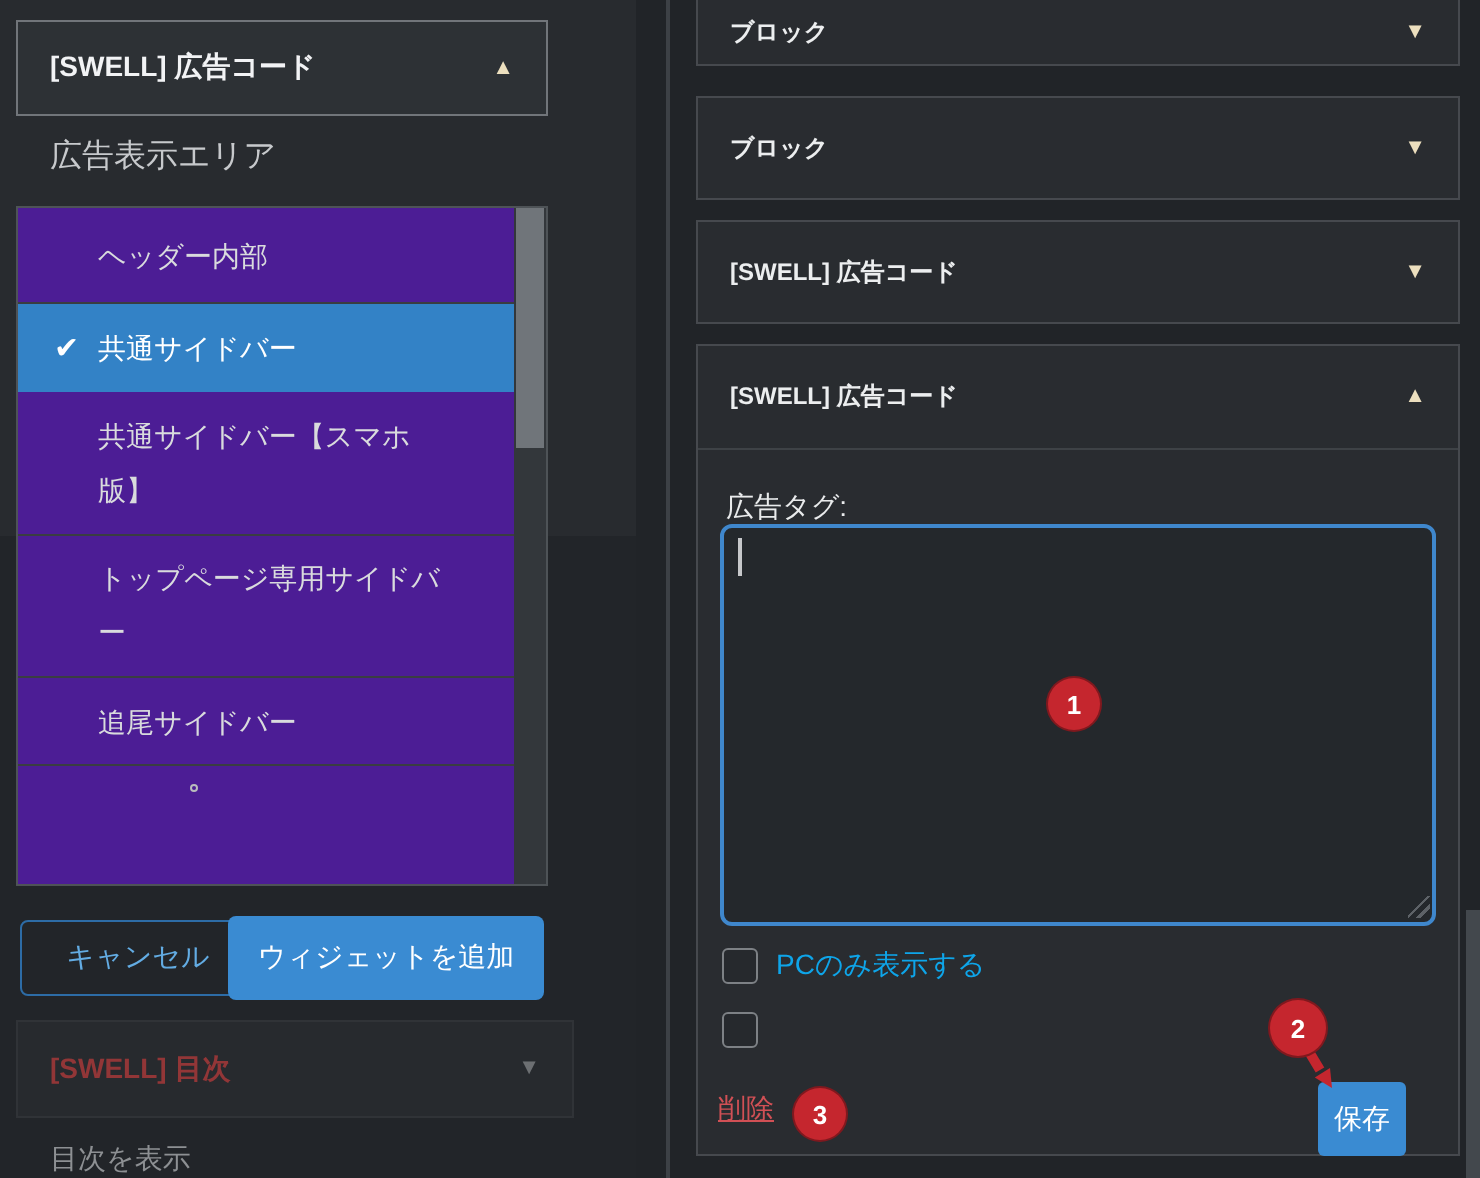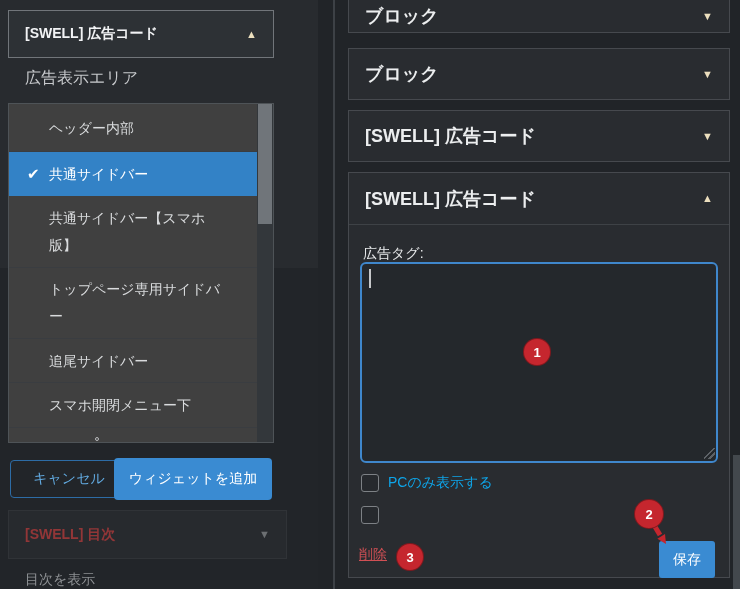--- a/index.html
+++ b/index.html
@@ -23,21 +23,21 @@
     display:flex; align-items:center; justify-content:space-between;
     padding:0 16px; cursor:pointer;
   }
   .widget-open-header .title { font-weight:bold; color:#f2f3f5; font-size:14px; }
   .toggle-arrow { color:#ecdfbe; font-size:11px; line-height:1; }
 
   .area-label { left:25px; top:68px; color:#c7c9cc; font-size:16px; }
 
   .area-listbox {
     left:8px; top:103px; width:266px; height:340px;
-    background:#404040; border:1px solid #4e5357; overflow:hidden;
+    background:#4c1d95; border:1px solid #4e5357; overflow:hidden;
   }
   .list-inner { position:absolute; left:0; top:0; width:249px; }
   .list-item {
     position:relative; display:flex; align-items:center;
     padding-left:40px; border-bottom:1px solid #3a3d41;
     color:#d9dbdd; cursor:pointer; overflow:hidden;
   }
   .list-item .label { line-height:20px; }
   .list-item.twoline .label { width:176px; line-height:27px; }
   .list-item.selected { background:#3382c6; color:#ffffff; border-bottom-color:#3382c6; }
@@ -74,21 +74,21 @@
 
   
   .rp-box {
     left:348px; width:382px;
     background:#292c30; border:1px solid #46494e;
   }
   .rp-header {
     height:50px; display:flex; align-items:center; justify-content:space-between;
     padding:0 16px; cursor:pointer;
   }
-  .rp-header .title { font-weight:bold; color:#eceeef; font-size:18px; }
+  .rp-header .title { font-weight:bold; color:#eceeef; font-size:12px; }
   .rp-box.expanded .rp-header { height:52px; border-bottom:1px solid #3e4246; }
 
   .adform-label { position:absolute; left:14px; top:72px; color:#e9ebec; }
   .adform-textarea {
     position:absolute; left:11px; top:89px; width:358px; height:201px;
     background:#24282c; border:2px solid #3f87cc; border-radius:6px;
     color:#e2e4e6; font-family:"Liberation Sans","DejaVu Sans",sans-serif;
     resize:none; outline:none; padding:6px 8px;
   }
   .caret { position:absolute; left:20px; top:96px; width:2px; height:19px; background:#c6c8ca; }
@@ -103,21 +103,21 @@
     width:18px; height:18px; border:1px solid #7d8185; border-radius:3px;
     background:#26292d; margin-right:9px; flex:0 0 auto;
   }
   .cb-row .cb-label { color:#0ea5e9; }
 
   .delete-link {
     position:absolute; left:10px; top:373px;
     color:#d15055; text-decoration:underline; cursor:pointer;
   }
   .btn-save {
-    position:absolute; left:310px; top:368px; width:56px; height:37px;
+    position:absolute; left:310px; top:368px; width:44px; height:37px;
     background:#3a8bd2; border:none; border-radius:3px;
     color:#ffffff; font-size:14px; display:flex; align-items:center; justify-content:center;
     cursor:pointer;
   }
 
   .page-scrollbar { left:733px; top:455px; width:7px; height:134px; background:#43484d; }
 
   
   .marker {
     position:absolute; width:28px; height:28px; border-radius:50%;
@@ -150,23 +150,20 @@
       <span class="label">共通サイドバー</span>
     </div>
     <div class="list-item twoline" style="height:72px">
       <span class="label">共通サイドバー【スマホ版】</span>
     </div>
     <div class="list-item twoline" style="height:71px">
       <span class="label">トップページ専用サイドバー</span>
     </div>
     <div class="list-item" style="height:44px">
       <span class="label">追尾サイドバー</span>
-    </div>
-    <div class="list-item" style="height:45px">
-      <span class="label">スマホ開閉メニュー下</span>
     </div>
     <div class="list-item partial">
       <span class="partial-glyph"></span>
     </div>
   </div>
   <div class="list-scrollbar">
     <div class="list-scroll-thumb"></div>
   </div>
 </div>
 

